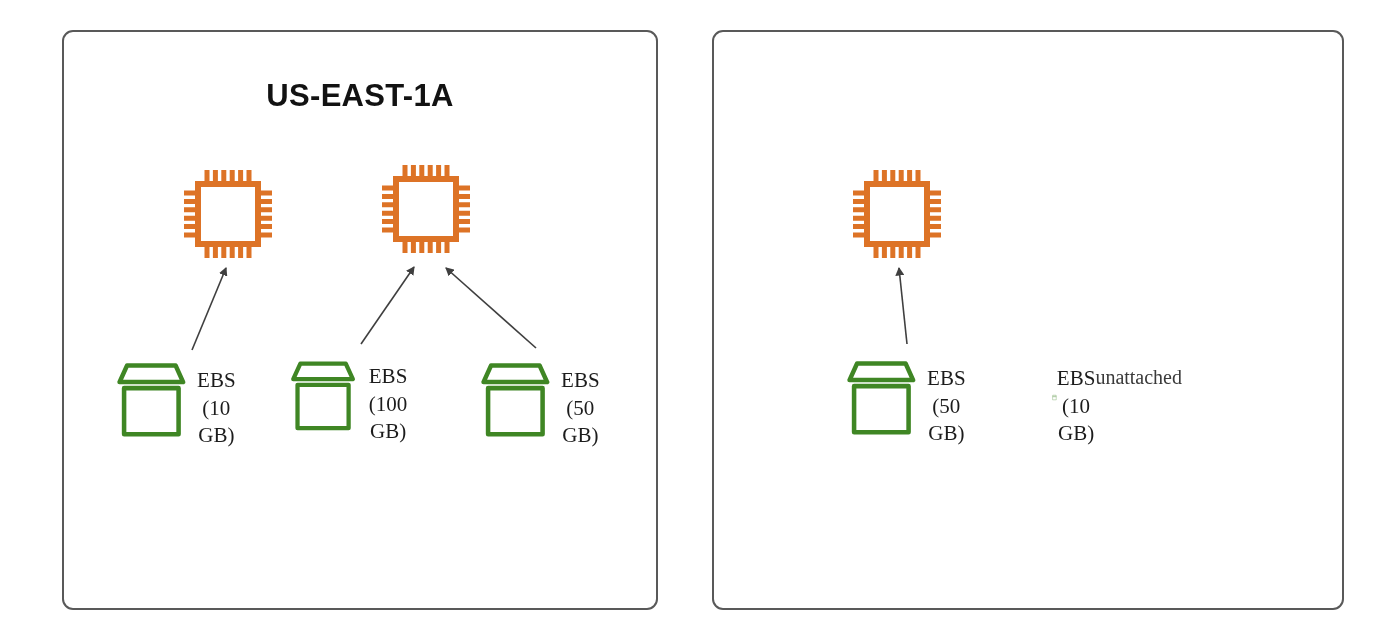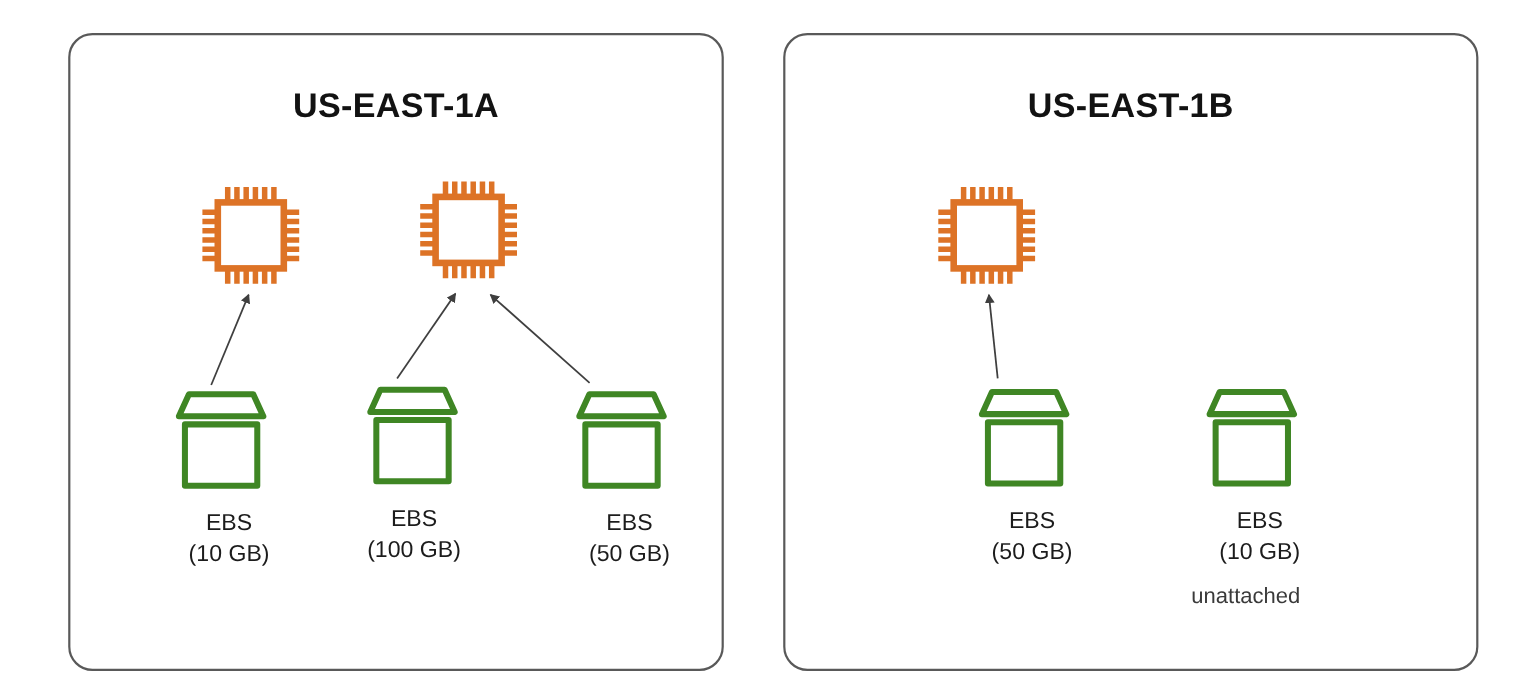--- a/index.html
+++ b/index.html
@@ -12,21 +12,21 @@
     background: #ffffff;
     overflow: hidden;
   }
 
   .zone {
     position: absolute;
     top: 30px;
     height: 576px;
     background: #ffffff;
     border: 2.5px solid var(--zone-border, #595959);
-    border-radius: 22px;
+    border-radius: 11px;
   }
   .zone-a { left: 62px;  width: 592px; }
   .zone-b { left: 712px; width: 628px; }
 
   .zone-title {
     position: absolute;
     left: 0; right: 0; top: 46px;
     margin: 0;
     text-align: center;
     font-size: 31px;
@@ -44,23 +44,23 @@
   .arrows line { stroke: var(--arrow, #3F3F3F); stroke-width: 1.6; fill: none; }
   .arrows marker path { fill: var(--arrow, #3F3F3F); }
 
   .node { position: absolute; }
   .chip { color: var(--instance, #DD7326); }
 
   .volume {
     position: absolute;
     width: 130px;
     display: flex;
-    flex-direction: column;
-    align-items: flex-end;
+    align-items: flex-start;
     color: var(--volume, #3F8624);
+    font-family: Liberation Serif, serif;
   }
   .vol-label {
     margin-top: 15px;
     text-align: center;
     font-size: 21px;
     line-height: 1.32;
     color: var(--label-text, #1C1C1C);
   }
   .vol-status {
     text-align: center;
@@ -151,21 +151,20 @@
         </g>
       </svg>
       <div class="vol-label">
         <div>EBS</div>
         <div>(50 GB)</div>
       </div>
     </div>
   </section>
 
   <section class="zone zone-b">
-    <h2 class="zone-title">US-EAST-1B</h2>
 
     <svg class="arrows" viewBox="0 0 628 576" aria-hidden="true">
       <defs>
         <marker id="ah-b" markerWidth="9" markerHeight="9" refX="7.5" refY="4.5" orient="auto" markerUnits="userSpaceOnUse">
           <path d="M0,0 L8.5,4.5 L0,9 Z"></path>
         </marker>
       </defs>
       <line x1="193" y1="312" x2="185" y2="236" marker-end="url(#ah-b)"></line>
     </svg>
 

